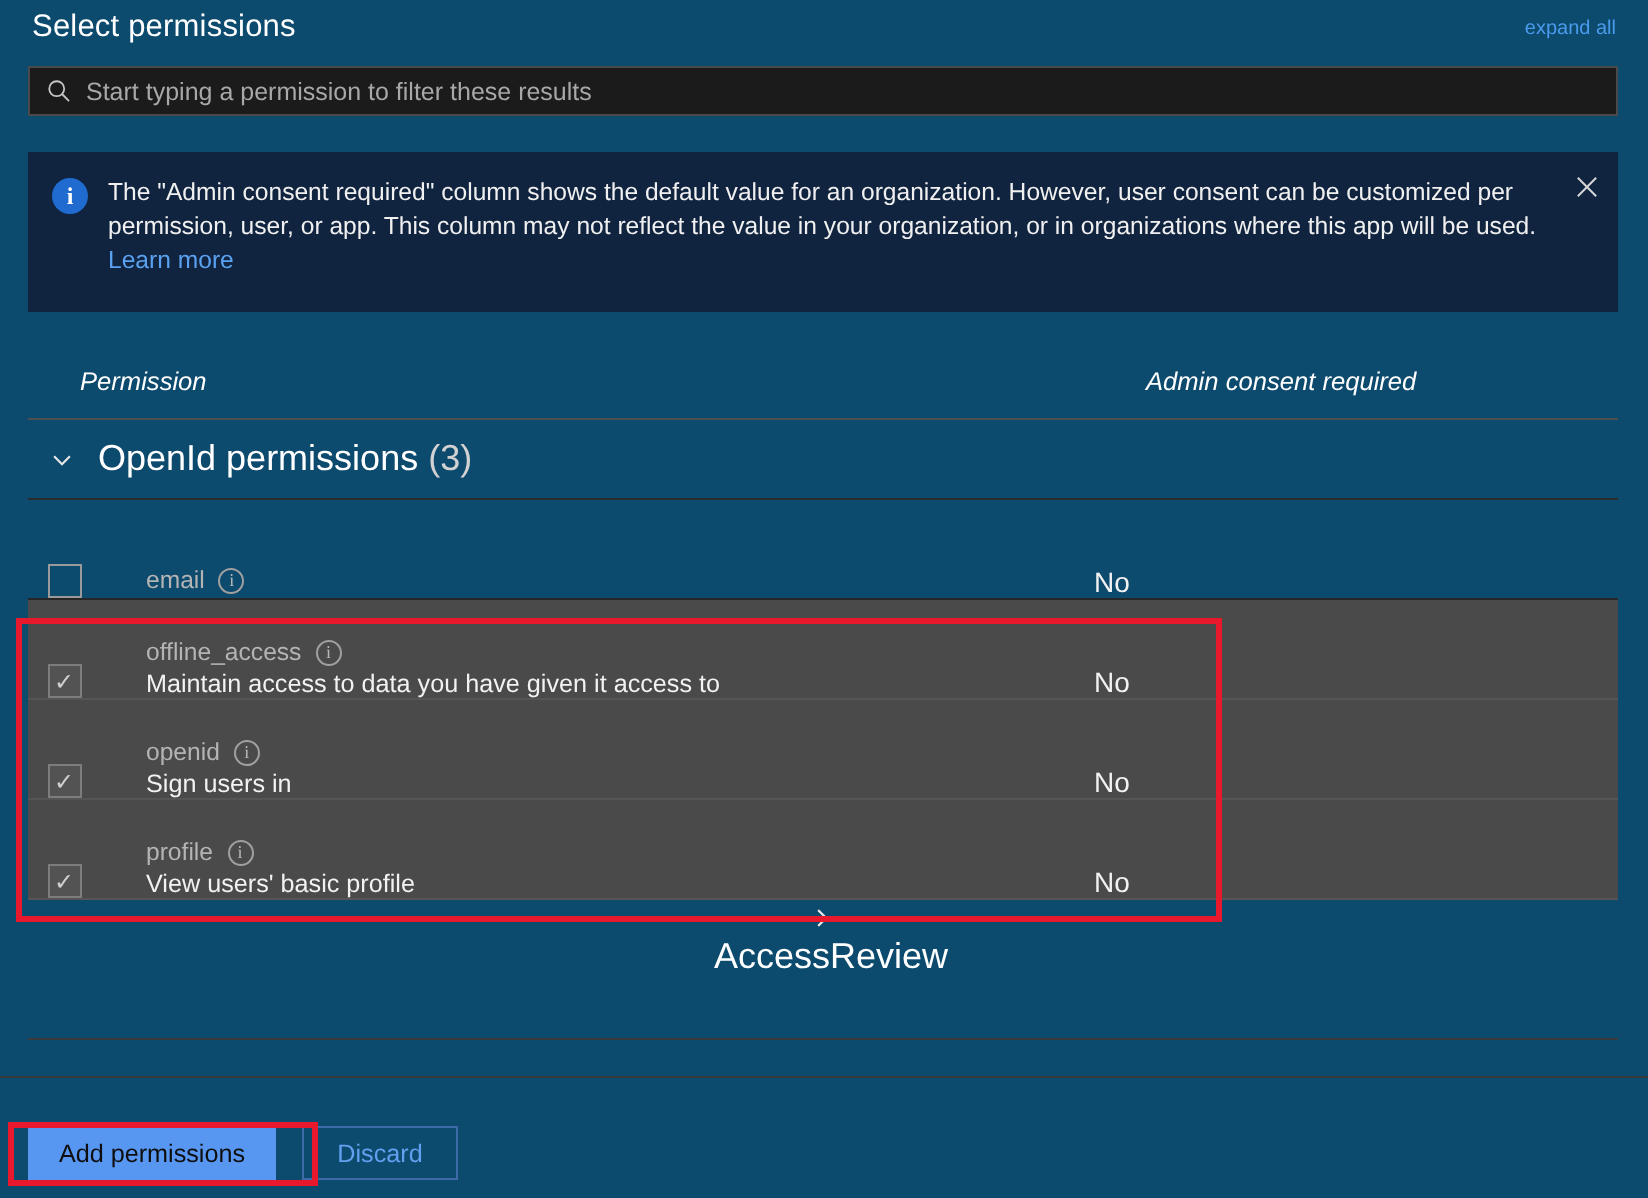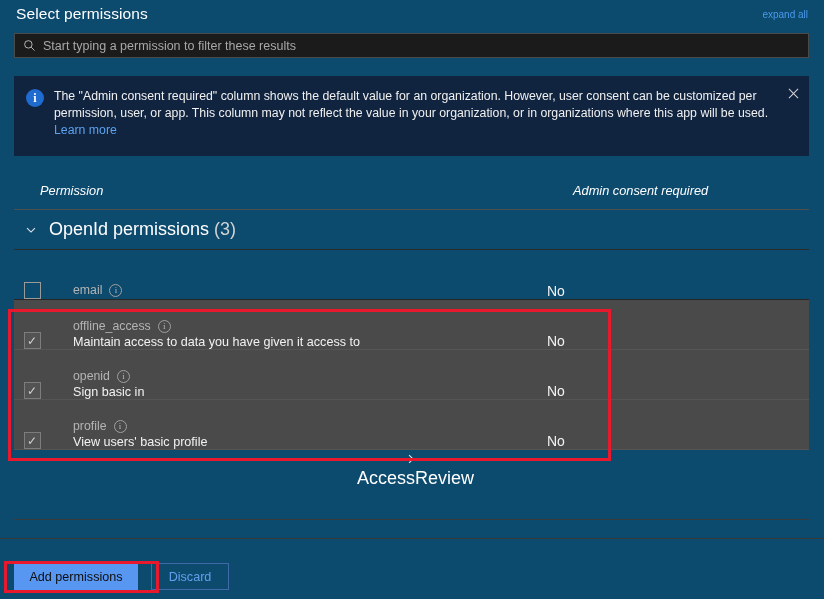--- a/index.html
+++ b/index.html
@@ -378,21 +378,21 @@
       <div class="cb-cell">
         <div class="cb checked">
             <span class="tick">✓</span>
           </div>
       </div>
       <div class="perm-cell">
         <div class="perm-name-line">
           <span class="perm-name">openid</span>
           <span class="info-i">i</span>
         </div>
-        <div class="perm-desc">Sign basic in</div>
+        <div class="perm-desc">Sign users in</div>
       </div>
       <div class="consent-cell">No</div>
     </div>
 
     <div class="prow selected">
       <div class="cb-cell">
         <div class="cb checked">
             <span class="tick">✓</span>
           </div>
       </div>

